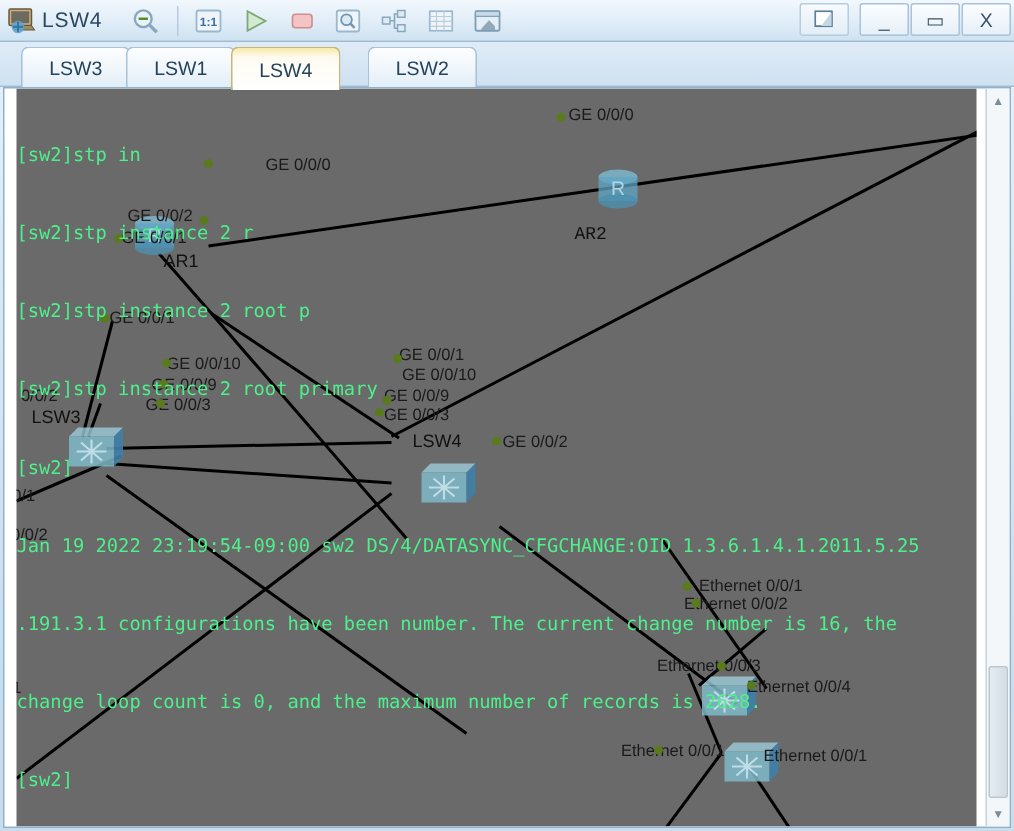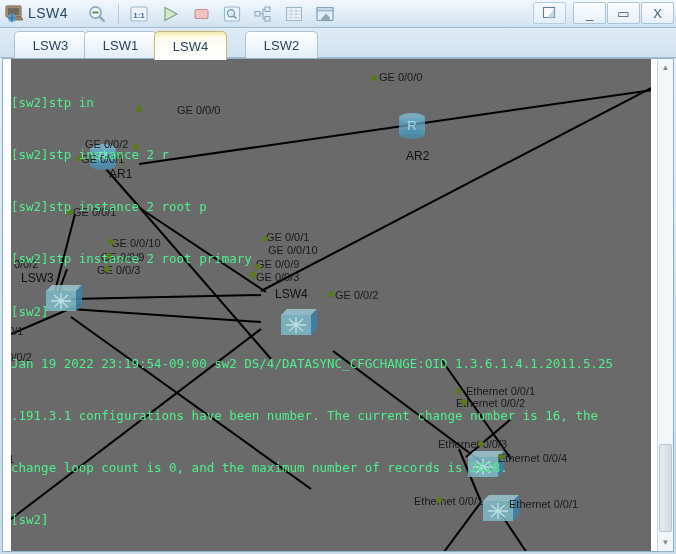--- a/index.html
+++ b/index.html
@@ -261,21 +261,21 @@
       </div>
       <div class="pc" style="left:410px;top:490px;width:36px;height:36px;">
         <svg width="36" height="36" viewBox="0 0 36 36">
           <rect x="3" y="3" width="22" height="16" rx="1" fill="#8fc4d6" opacity=".85"></rect>
           <rect x="5" y="5" width="18" height="12" fill="#cfe9f2" opacity=".6"></rect>
           <rect x="25" y="6" width="7" height="24" fill="#4b8bb0" opacity=".85"></rect>
           <rect x="3" y="21" width="24" height="9" fill="#7fb8c9" opacity=".85"></rect>
         </svg>
       </div>
 
-      <div class="dlabel" style="left:395px;top:90px;">AR2</div>
+      <div class="dlabel" style="left:372px;top:90px;font-family:Liberation Mono, monospace;">AR2</div>
       <div class="dlabel" style="left:98px;top:108px;">AR1</div>
       <div class="dlabel" style="left:10px;top:212px;">LSW3</div>
       <div class="dlabel" style="left:264px;top:228px;">LSW4</div>
 
       <div class="nlabel" style="left:368px;top:12px;">GE 0/0/0</div>
       <div class="nlabel" style="left:166px;top:45px;">GE 0/0/0</div>
       <div class="nlabel" style="left:74px;top:79px;">GE 0/0/2</div>
       <div class="nlabel" style="left:70px;top:94px;">GE 0/0/1</div>
       <div class="nlabel" style="left:62px;top:147px;">GE 0/0/1</div>
       <div class="nlabel" style="left:100px;top:178px;">GE 0/0/10</div>

